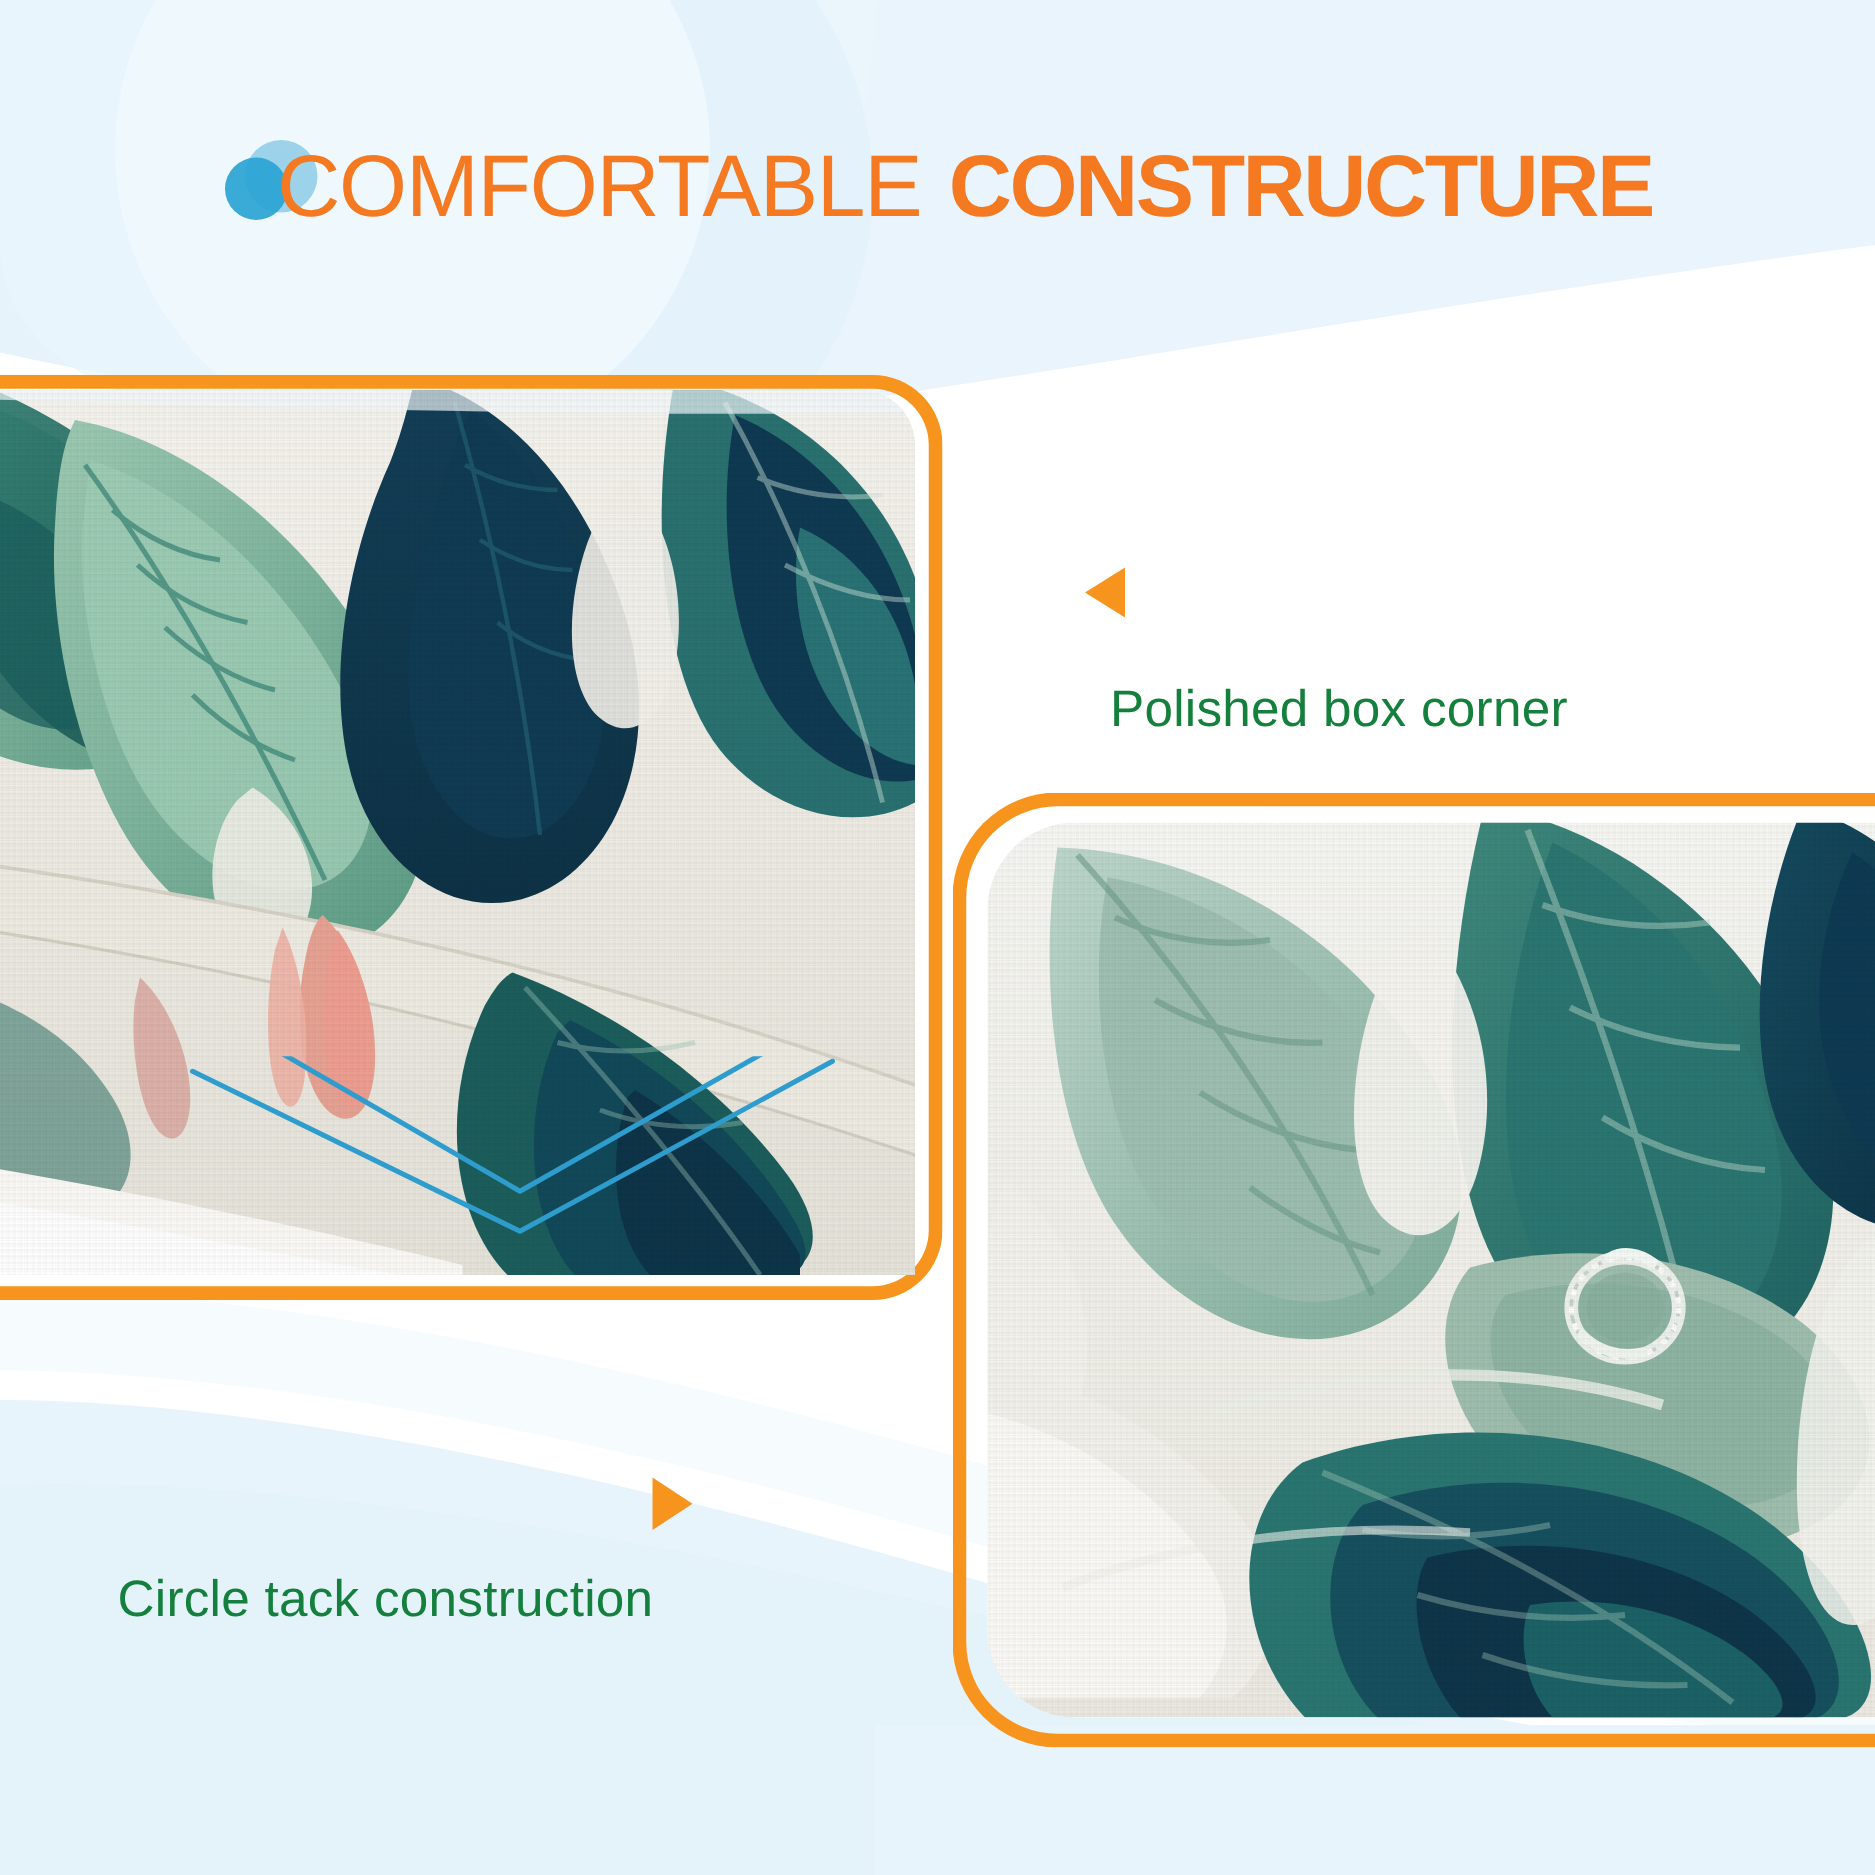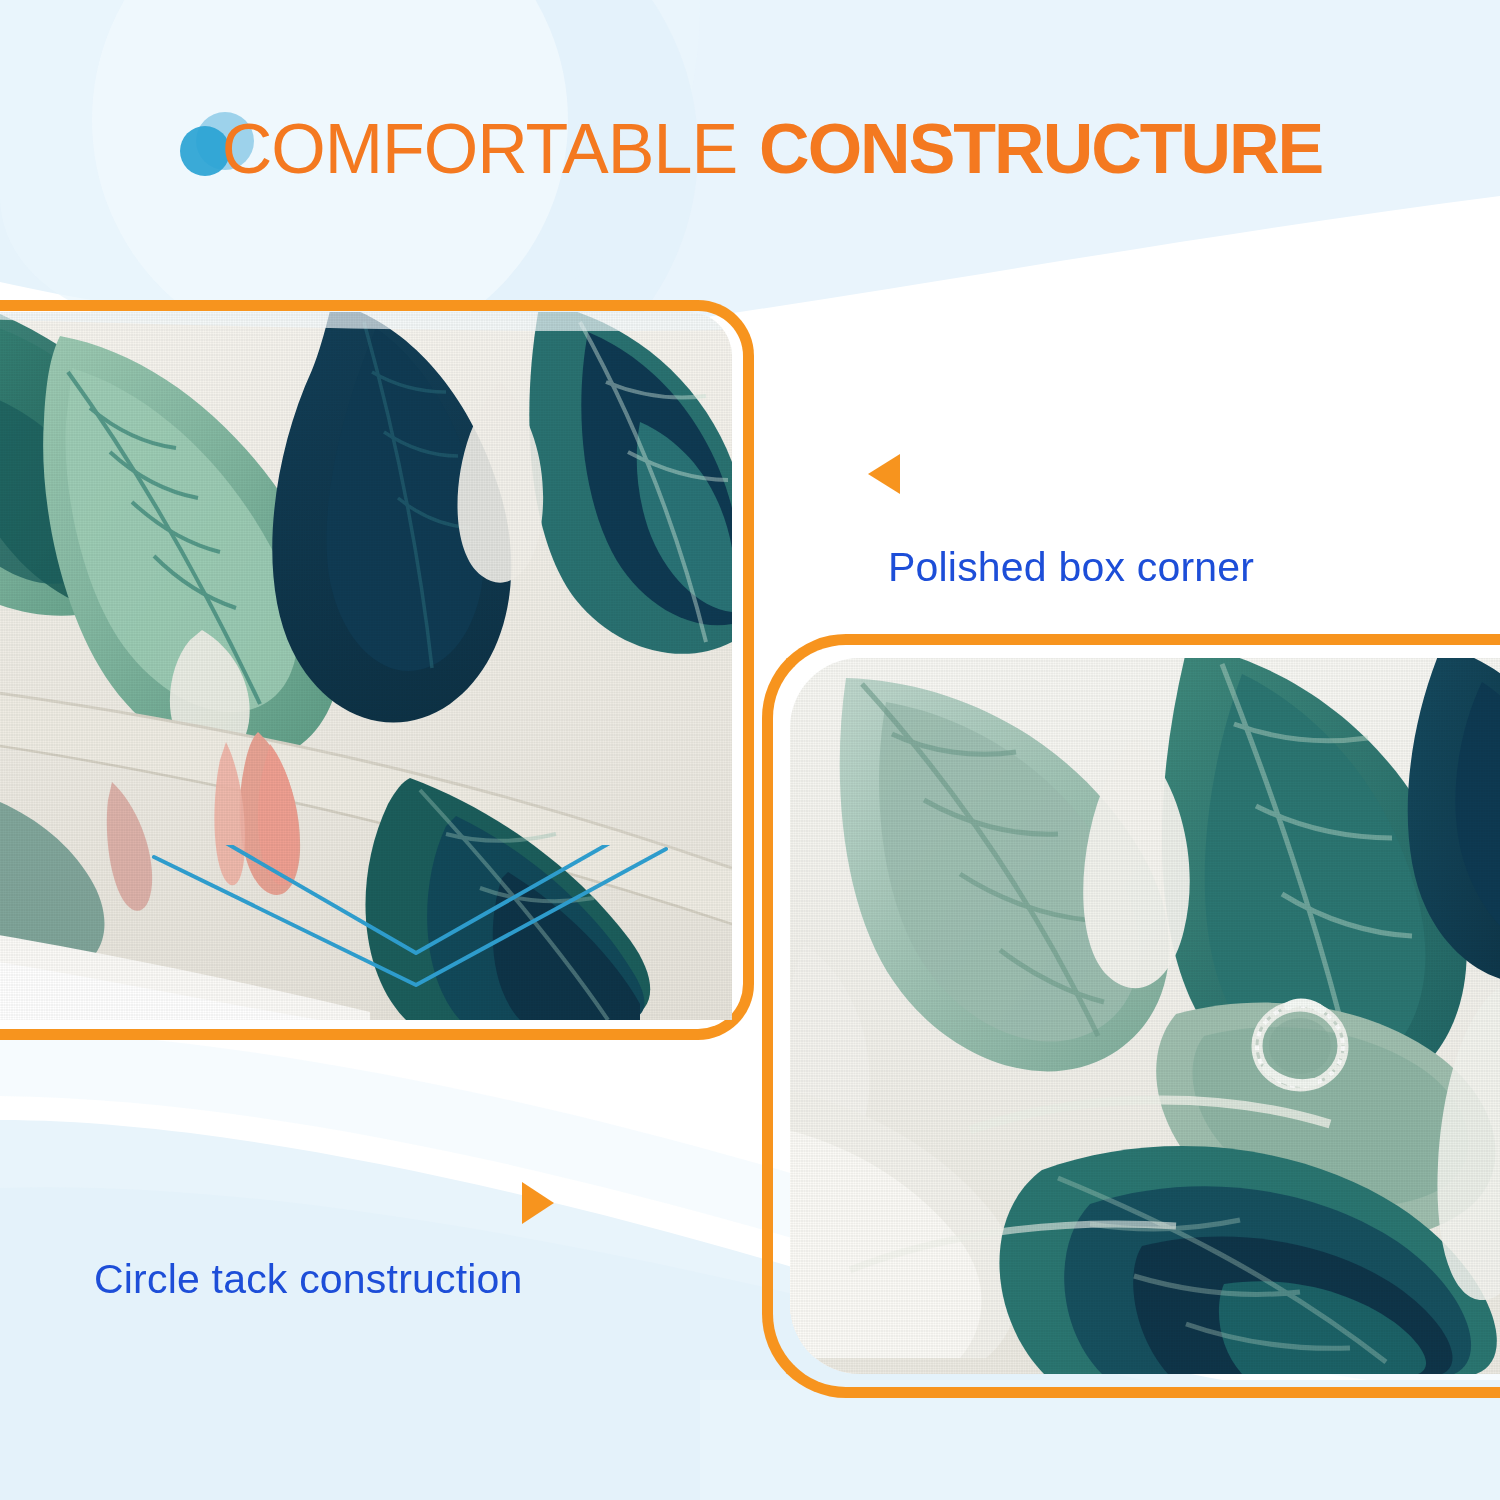--- a/index.html
+++ b/index.html
@@ -123,21 +123,21 @@
   }
 
   
   #chevrons { position: absolute; left: 150px; top: 845px; width: 520px; height: 180px; }
 
   
   .callout { position: absolute; }
   .callout .tri { display: block; }
   .callout .label {
     font-size: 41px;
-    color: #1d4ed8;
+    color: #15803d;
     font-weight: 400;
     white-space: nowrap;
     letter-spacing: .2px;
   }
   #callout-corner { left: 866px; top: 452px; }
   #callout-corner .label { margin-top: 48px; margin-left: 22px; }
 
   #callout-tack { left: 94px; top: 1180px; }
   #callout-tack .tri-wrap { display: block; height: 62px; position: relative; }
   #callout-tack .tri { position: absolute; left: 424px; top: 0; }

